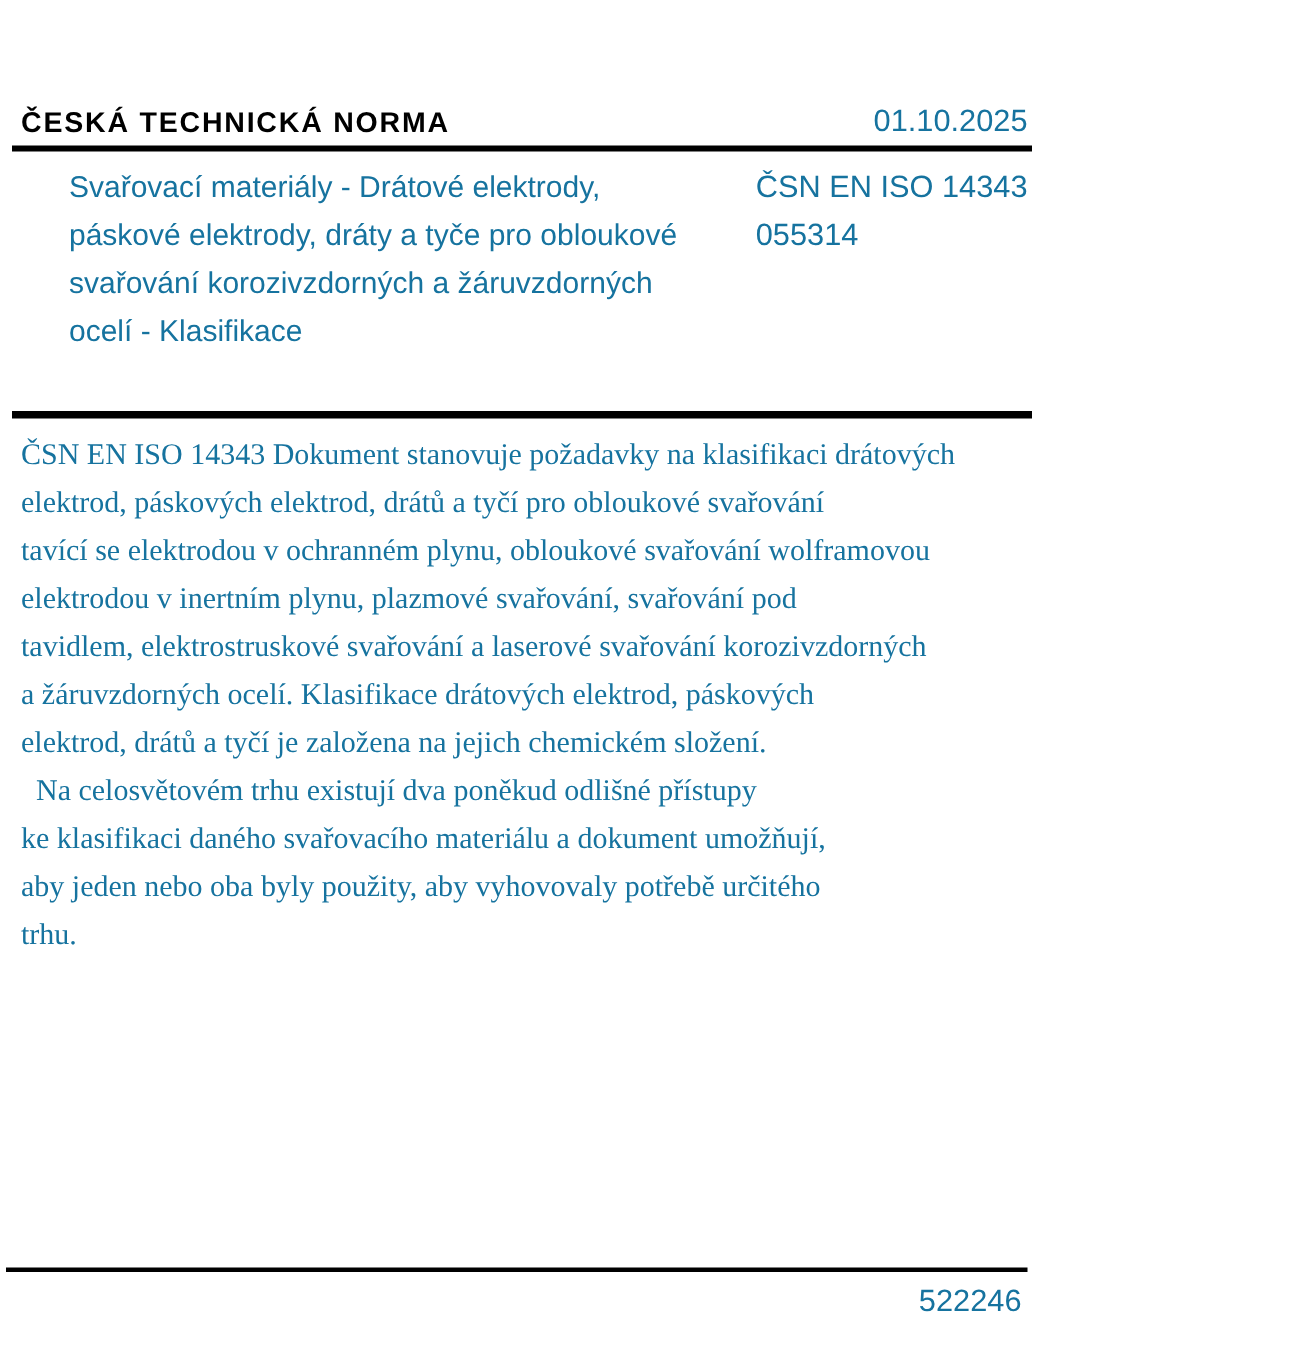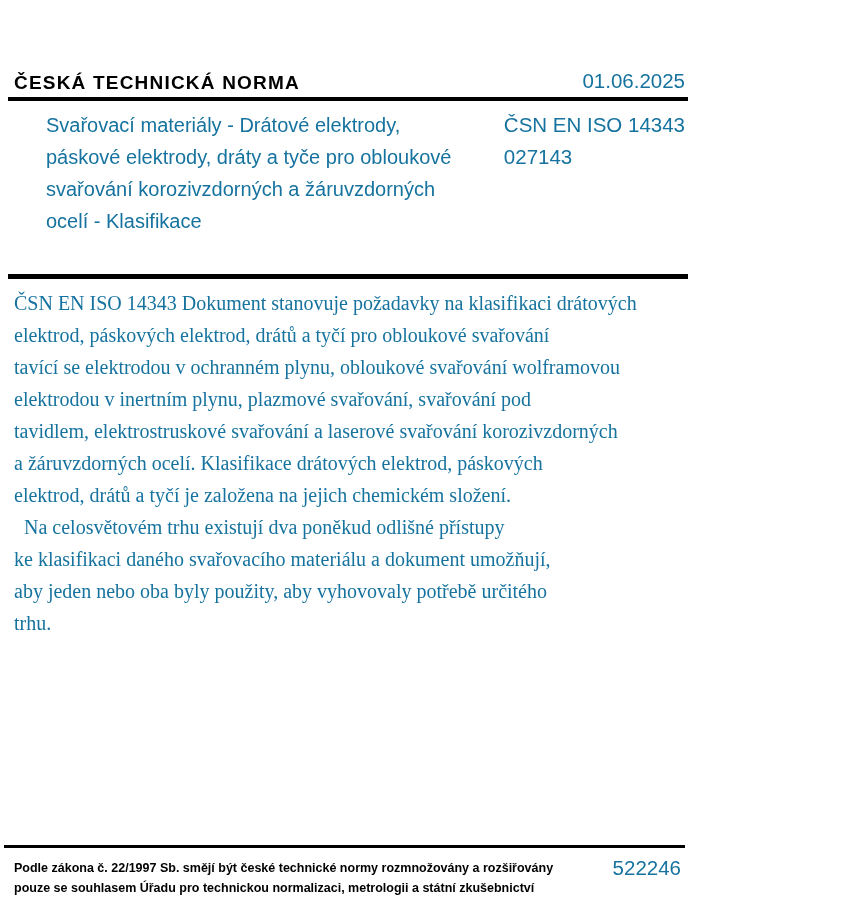--- a/index.html
+++ b/index.html
@@ -111,49 +111,47 @@
     white-space: nowrap;
   }
 </style>
 </head>
 <body>
 
 <div class="page">
 
   <div class="masthead">ČESKÁ TECHNICKÁ NORMA</div>
 
-  <div class="issue-date">01.06.2025</div>
+  <div class="issue-date">01.10.2025</div>
 
   <div class="rule thick-1"></div>
 
   <div class="doc-title">Svařovací materiály - Drátové elektrody,
 páskové elektrody, dráty a tyče pro obloukové
 svařování korozivzdorných a žáruvzdorných
 ocelí - Klasifikace</div>
 
   <div class="designation-block">
     <div>ČSN EN ISO 14343</div>
-    <div>027143</div>
+    <div>055314</div>
   </div>
 
   <div class="rule thick-2"></div>
 
   <div class="abstract">ČSN EN ISO 14343 Dokument stanovuje požadavky na klasifikaci drátových
 elektrod, páskových elektrod, drátů a tyčí pro obloukové svařování
 tavící se elektrodou v ochranném plynu, obloukové svařování wolframovou
 elektrodou v inertním plynu, plazmové svařování, svařování pod
 tavidlem, elektrostruskové svařování a laserové svařování korozivzdorných
 a žáruvzdorných ocelí. Klasifikace drátových elektrod, páskových
 elektrod, drátů a tyčí je založena na jejich chemickém složení.
   Na celosvětovém trhu existují dva poněkud odlišné přístupy
 ke klasifikaci daného svařovacího materiálu a dokument umožňují,
 aby jeden nebo oba byly použity, aby vyhovovaly potřebě určitého
 trhu.</div>
 
 
   <div class="rule thin"></div>
 
-  <div class="footer-legal">Podle zákona č. 22/1997 Sb. smějí být české technické normy rozmnožovány a rozšiřovány
-pouze se souhlasem Úřadu pro technickou normalizaci, metrologii a státní zkušebnictví</div>
 
   <div class="footer-number">522246</div>
 
 </div>
 
 </body></html>

